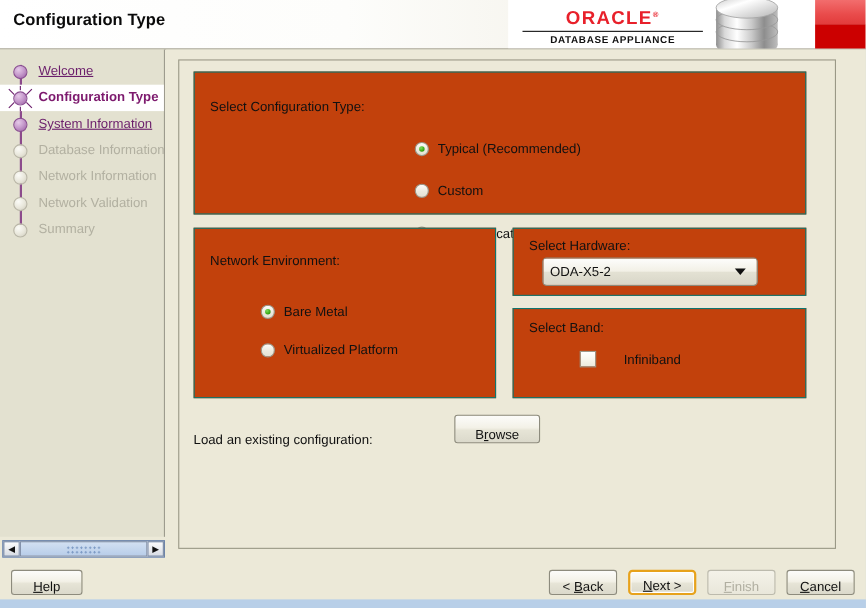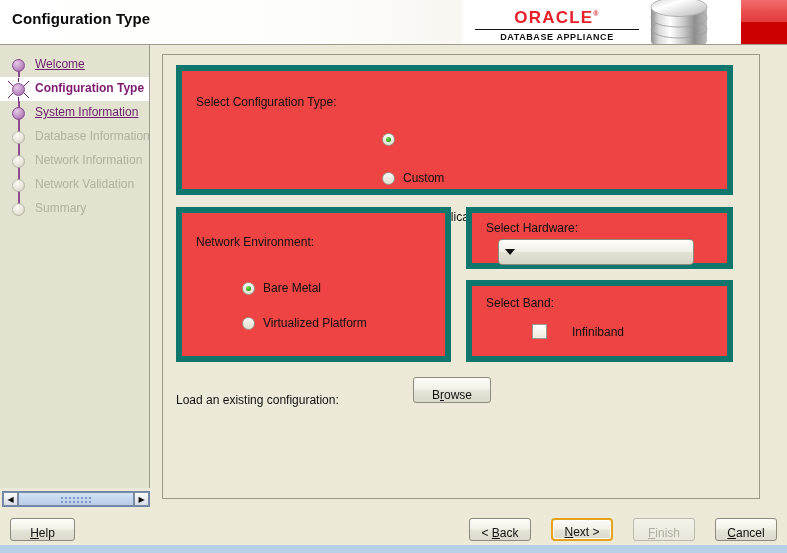--- a/index.html
+++ b/index.html
@@ -59,21 +59,21 @@
     background:linear-gradient(to bottom,#d2e0f2,#b8cde9);border:1px solid #7b8aa3;box-sizing:border-box;}
   .sb-grip{position:absolute;left:50%;top:3px;margin-left:-16px;width:32px;height:8px;
     background-image:radial-gradient(#6f8fbd 0.8px,transparent 0.9px);
     background-size:4px 4px;opacity:.85;}
 
   
   .main{position:absolute;left:151px;top:45px;width:636px;height:465px;background:#ece9d8;}
   .content-panel{position:absolute;left:11px;top:9px;width:598px;height:445px;
     border:1px solid #9a9886;background:#ece9d8;box-sizing:border-box;}
 
-  .group{position:absolute;border:6px solid #0f766e;background:#ef4444;box-sizing:border-box;}
+  .group{position:absolute;border:1px solid #0f766e;background:#c2410c;box-sizing:border-box;}
   .group-title{position:absolute;font-size:12px;color:#111;}
 
   .g-config{left:13px;top:10px;width:557px;height:130px;}
   .g-env{left:13px;top:152px;width:275px;height:155px;}
   .g-hw{left:303px;top:152px;width:267px;height:62px;}
   .g-band{left:303px;top:225px;width:267px;height:82px;}
 
   .radio-row{position:absolute;display:flex;align-items:center;}
   .radio{width:13px;height:13px;border-radius:50%;box-sizing:border-box;
     border:1px solid #9c9a8d;
@@ -105,21 +105,21 @@
   .btn.focused{border:2px solid #e7a21b;border-radius:4px;
     box-shadow:inset 0 0 0 1px #fff;}
   .btn.disabled{color:#b0aea0;border-color:#bcbaad;
     background:linear-gradient(to bottom,#f4f2e9,#e9e7da);}
 
   .browse-btn{position:absolute;left:250px;top:322px;width:78px;height:26px;}
 
   
   .footer{position:absolute;left:0;top:510px;width:787px;height:35px;background:#ece9d8;}
   .help-btn{position:absolute;left:10px;top:8px;width:65px;height:23px;}
-  .btnbar{position:absolute;right:10px;top:8px;display:flex;gap:20px;align-items:center;}
+  .btnbar{position:absolute;right:10px;top:8px;display:flex;gap:10px;align-items:center;}
   .nav-btn{width:62px;height:23px;}
   .bottom-strip{position:absolute;left:0;top:545px;width:787px;height:8px;background:#b8cfe8;}
 </style>
 </head>
 <body>
 
 <div class="app">
 
   <div class="header">
     <div class="header-title">Configuration Type</div>
@@ -227,20 +227,21 @@
   </div>
 
   <div class="main">
     <div class="content-panel">
 
       <div class="group g-config">
         <div class="group-title" style="left:14px;top:24px;">Select Configuration Type:</div>
 
         <div class="radio-row" style="left:200px;top:62px;">
           <span class="radio on"></span>
+          <span class="radio-label">Typical (Recommended)</span>
         </div>
 
         <div class="radio-row" style="left:200px;top:100px;">
           <span class="radio"></span>
           <span class="radio-label">Custom</span>
         </div>
 
         <div class="radio-row" style="left:200px;top:139px;">
           <span class="radio"></span>
           <span class="radio-label">SAP Application</span>
@@ -257,20 +258,21 @@
 
         <div class="radio-row" style="left:60px;top:103px;">
           <span class="radio"></span>
           <span class="radio-label">Virtualized Platform</span>
         </div>
       </div>
 
       <div class="group g-hw">
         <div class="group-title" style="left:14px;top:8px;">Select Hardware:</div>
         <div class="combo">
+          <span class="combo-value">ODA-X5-2</span>
           <span class="combo-arrow"></span>
         </div>
       </div>
 
       <div class="group g-band">
         <div class="group-title" style="left:14px;top:10px;">Select Band:</div>
         <div class="radio-row" style="left:60px;top:38px;">
           <span class="checkbox"></span>
           <span class="radio-label" style="margin-left:25px;">Infiniband</span>
         </div>

